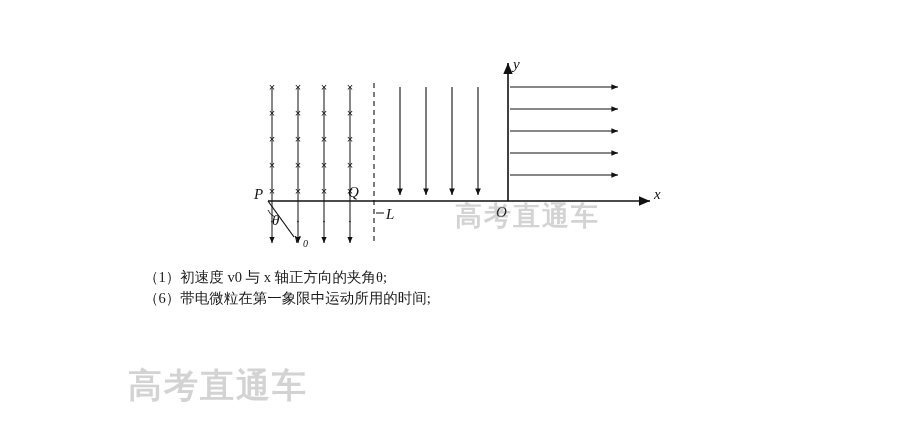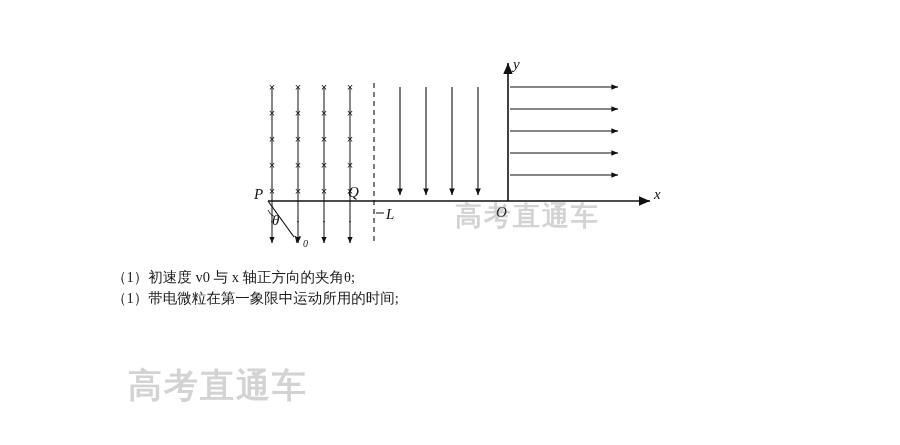--- a/index.html
+++ b/index.html
@@ -25,21 +25,21 @@
     left: 250px;
     top: 55px;
     width: 420px;
     height: 200px;
   }
   .figure svg {
     display: block;
   }
   .questions {
     position: absolute;
-    left: 112px;
+    left: 144px;
     top: 267px;
     width: 700px;
     font-size: 14.5px;
     line-height: 21px;
     color: #1a1a1a;
     font-family: "Liberation Serif", serif;
   }
   .questions div {
     white-space: nowrap;
   }
@@ -176,20 +176,20 @@
         <text class="lbl-sub" x="53" y="192">0</text>
       </g>
     </svg>
   </div>
 
   <div class="questions">
     <div>
       <span>（1）初速度 v0 与 x 轴正方向的夹角θ;</span>
     </div>
     <div>
-      <span>（1）带电微粒在第一象限中运动所用的时间;</span>
+      <span>（6）带电微粒在第一象限中运动所用的时间;</span>
     </div>
   </div>
 
   <div class="watermark wm1">高考直通车</div>
   <div class="watermark wm2">高考直通车</div>
 
 </div>
 
 </body></html>

